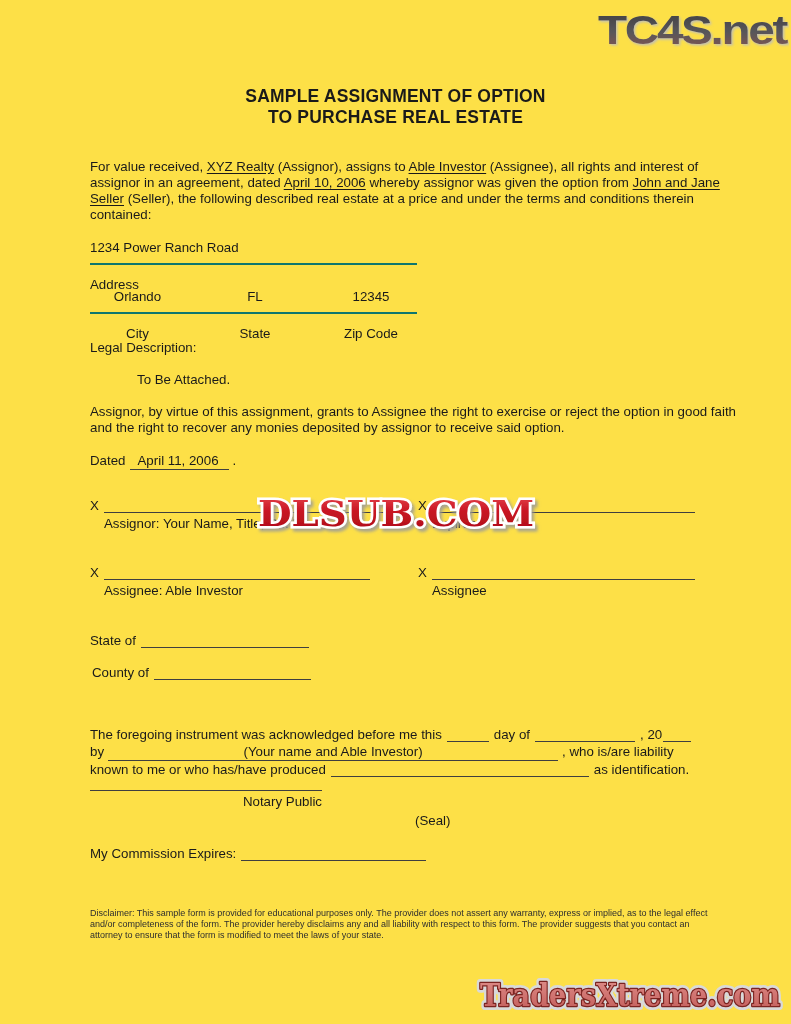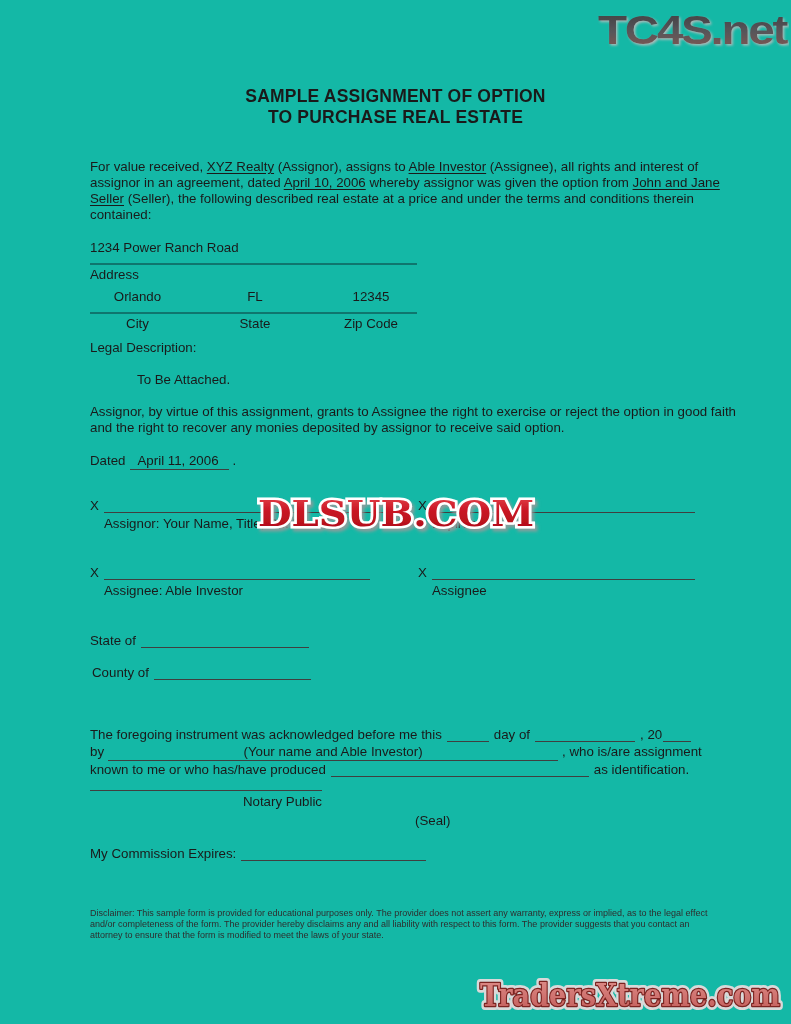--- a/index.html
+++ b/index.html
@@ -1,20 +1,20 @@
 <!DOCTYPE html>
 <html><head>
 <meta charset="utf-8">
 <style>
   html, body { margin: 0; padding: 0; background: #ffffff; }
   .page {
     position: relative;
     width: 791px;
     height: 1024px;
-    background: #14b8a6;
+    background: #fde047;
     font-family: "Liberation Sans", sans-serif;
     font-size: 13.3px;
     color: #1a1a1a;
     overflow: hidden;
   }
   .abs { position: absolute; }
   .u { text-decoration: underline; text-underline-offset: 2px; }
   .para { line-height: 16px; }
   .title {
     left: 0; top: 86px; width: 100%;
@@ -39,21 +39,21 @@
   
   .addr, .csz { left: 90px; width: 327px; line-height: 15px; }
   .addr-value, .csz-values {
     border-bottom: 2px solid #0f766e;
     padding-bottom: 8px;
   }
   .csz-values, .csz-labels { display: flex; text-align: center; }
   .col-city  { width: 95px; }
   .col-state { width: 140px; }
   .col-zip   { flex: 1; }
-  .addr-label, .csz-labels { margin-top: 2px; }
+  .addr-label, .csz-labels { margin-top: 12px; }
   
   .dated-value {
     border-bottom: 1px solid #3f3f3f;
     padding: 0 10px 1px 7px;
     margin-left: 5px;
   }
   .dated-suffix { margin-left: 4px; }
   
   .sig-row { display: flex; left: 90px; width: 640px; }
   .sig-col-left { width: 328px; }
@@ -168,21 +168,21 @@
 
   <div class="abs" style="left:90px; top:633px;">
     <span>State of</span><span class="blank" style="width:168px;"></span>
   </div>
   <div class="abs" style="left:92px; top:665px;">
     <span>County of</span><span class="blank" style="width:157px;"></span>
   </div>
 
   <div class="abs notary-para" style="left:90px; top:698px; width:648px;margin-top:28px;">
     <div><span>The foregoing instrument was acknowledged before me this</span><span class="blank" style="width:42px;"></span><span>day of</span><span class="blank" style="width:100px;"></span><span>, 20</span><span class="blank" style="width:28px; margin-left:1px;"></span></div>
-    <div><span>by</span><span class="blank-text" style="width:450px;"><span>(Your name and Able Investor)</span></span><span>, who is/are assignment</span></div>
+    <div><span>by</span><span class="blank-text" style="width:450px;"><span>(Your name and Able Investor)</span></span><span>, who is/are liability</span></div>
     <div><span>known to me or who has/have produced</span><span class="blank" style="width:258px;"></span><span>as identification.</span></div>
   </div>
 
   <div class="abs" style="left:90px; top:779px;">
     <div class="np-line"></div>
     <div class="np-label">Notary Public</div>
   </div>
 
   <div class="abs" style="left:415px; top:813px;">(Seal)</div>
 

